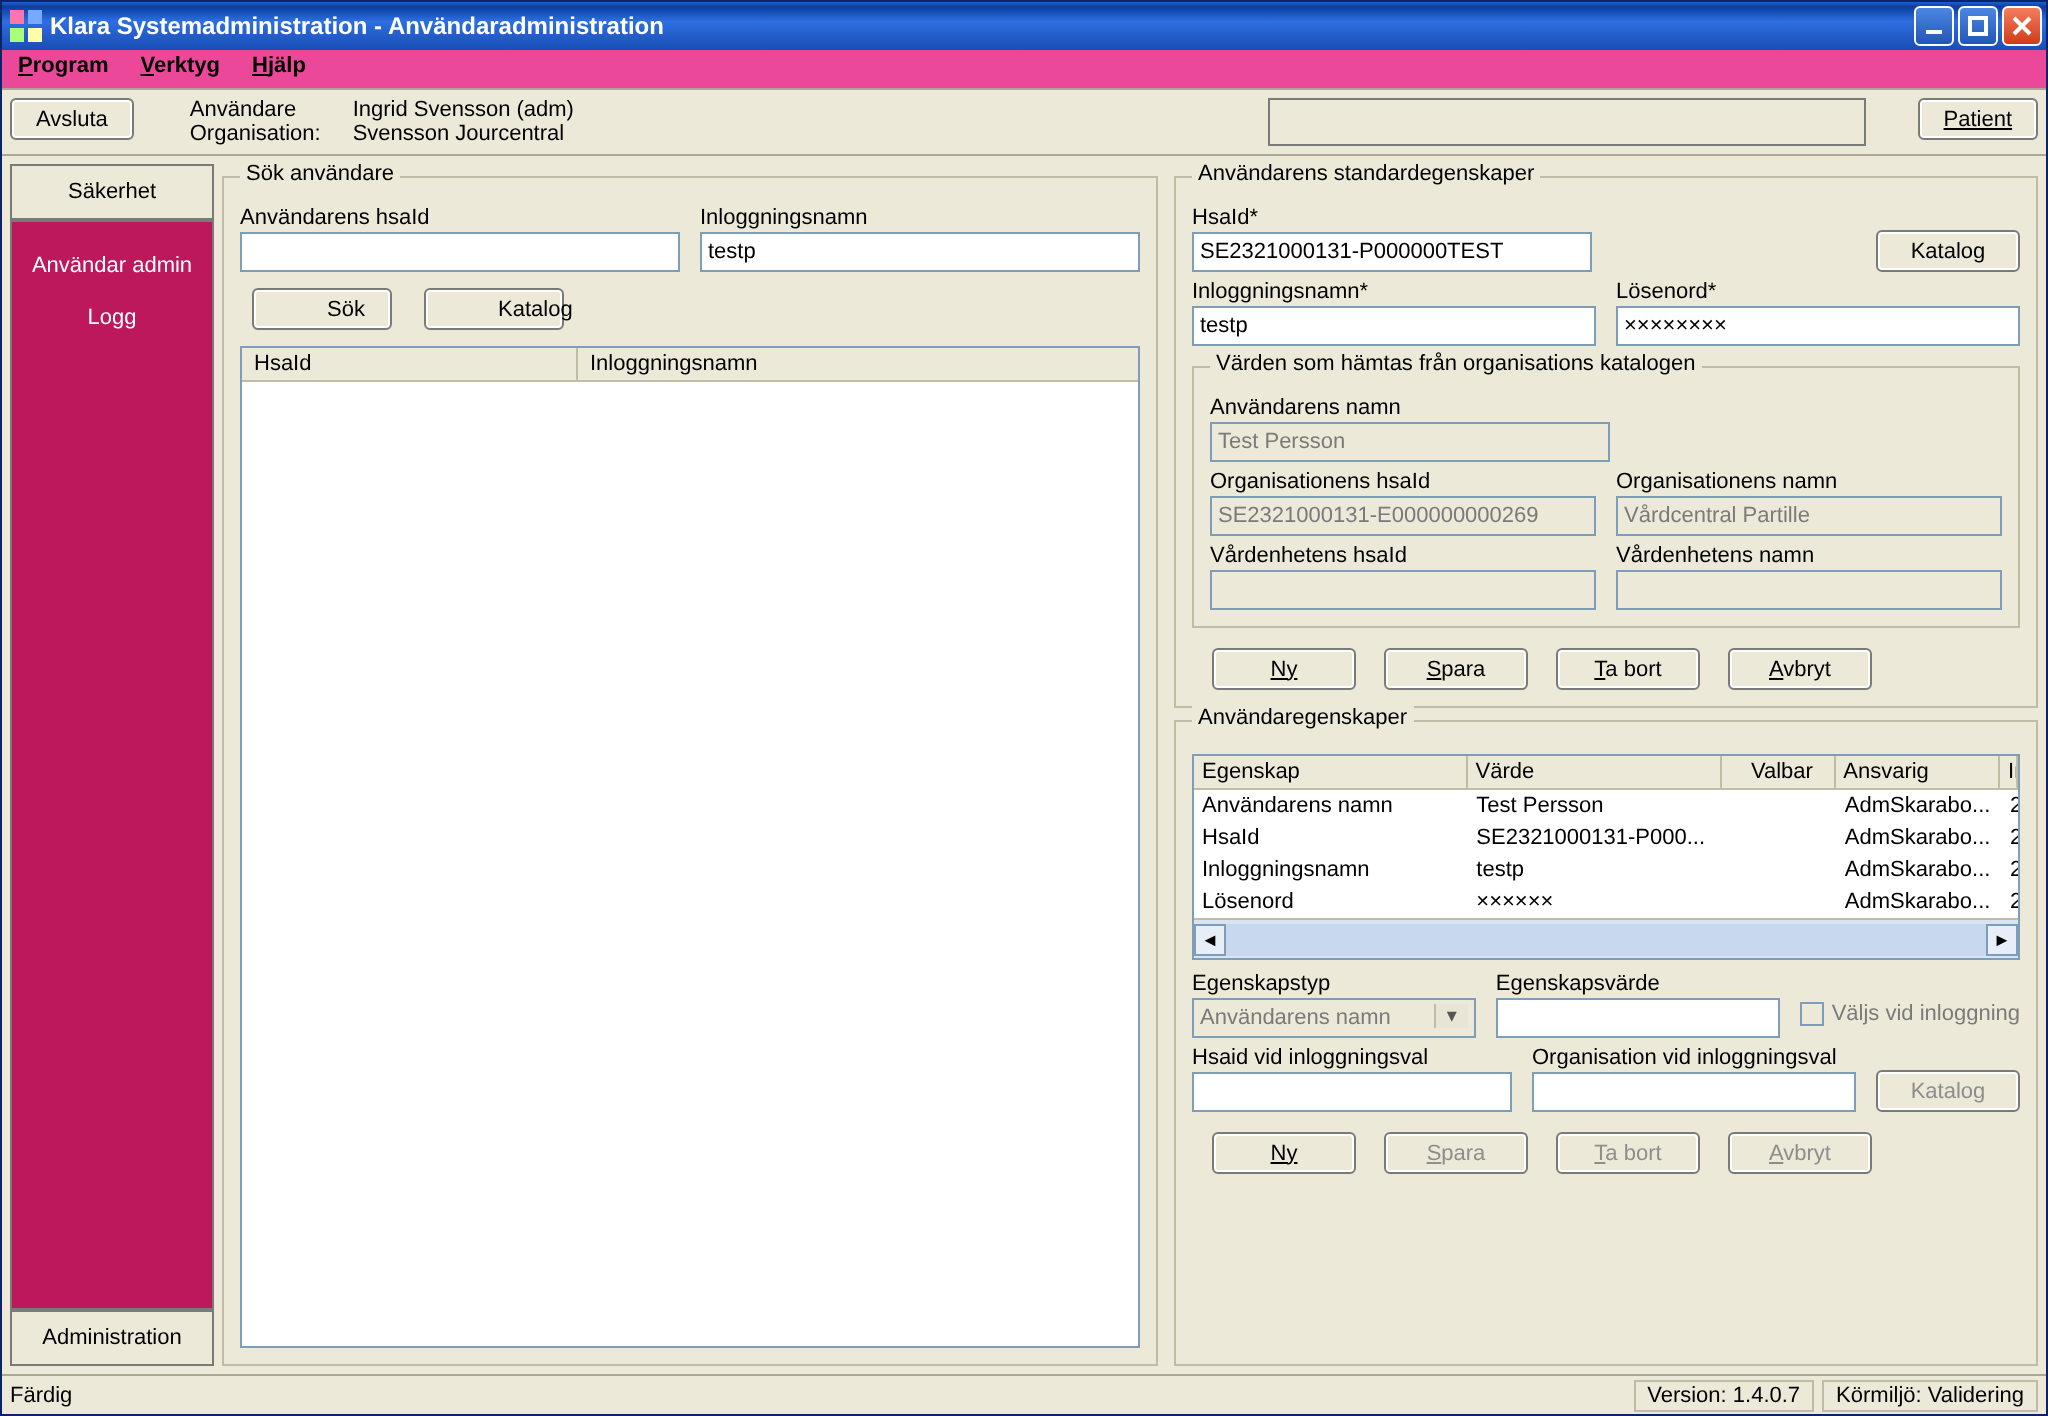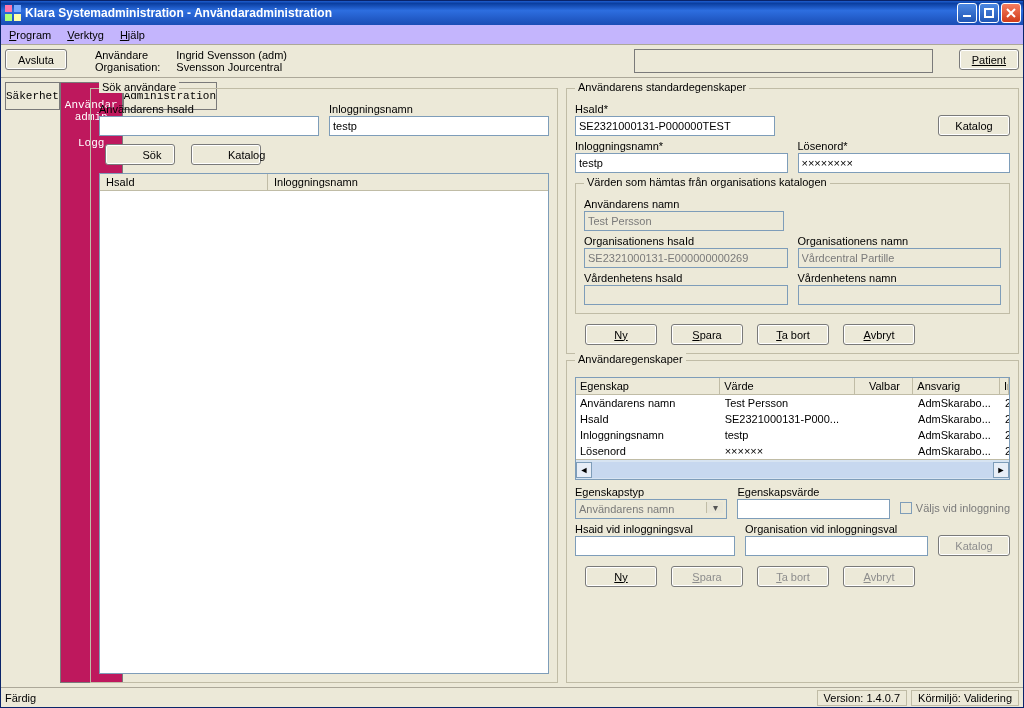--- a/index.html
+++ b/index.html
@@ -46,26 +46,27 @@
     font-weight: bold;
     color: #fff;
   }
   .win-btn.min, .win-btn.max { background: linear-gradient(#4c87e2,#2156b5); }
   .win-btn.close { background: linear-gradient(#f57d5f,#d03b19); }
   .win-btn svg { width: 12px; height: 12px; }
 
   
   .menubar {
     height: 20px;
-    background: #c4b5fd;
+    background: #ec4899;
     border-bottom: 1px solid #aca899;
     display: flex;
-    align-items: center;
+    align-items: flex-start;
     padding: 0 6px;
     gap: 12px;
+    font-weight: bold;
   }
   .menubar span { padding: 2px 2px; }
 
   
   .topbar {
     border-bottom: 1px solid #aca899;
     display: flex;
     align-items: stretch;
     padding: 4px;
     gap: 22px;
@@ -98,25 +99,24 @@
 
   
   .main {
     flex: 1;
     display: flex;
     padding: 4px;
     gap: 4px;
     min-height: 0;
   }
   .side {
-    width: 81px;
-    display: flex;
-    flex-direction: row;
+    width: 102px;
+    display: flex;
+    flex-direction: column;
     gap: 0;
-    font-family: Liberation Mono, monospace;
   }
   .side-tab {
     height: 28px;
     display: flex;
     align-items: center;
     justify-content: center;
     border: 1px solid #7a7a7a;
     background: #ece9d8;
     font-size: 11px;
   }

